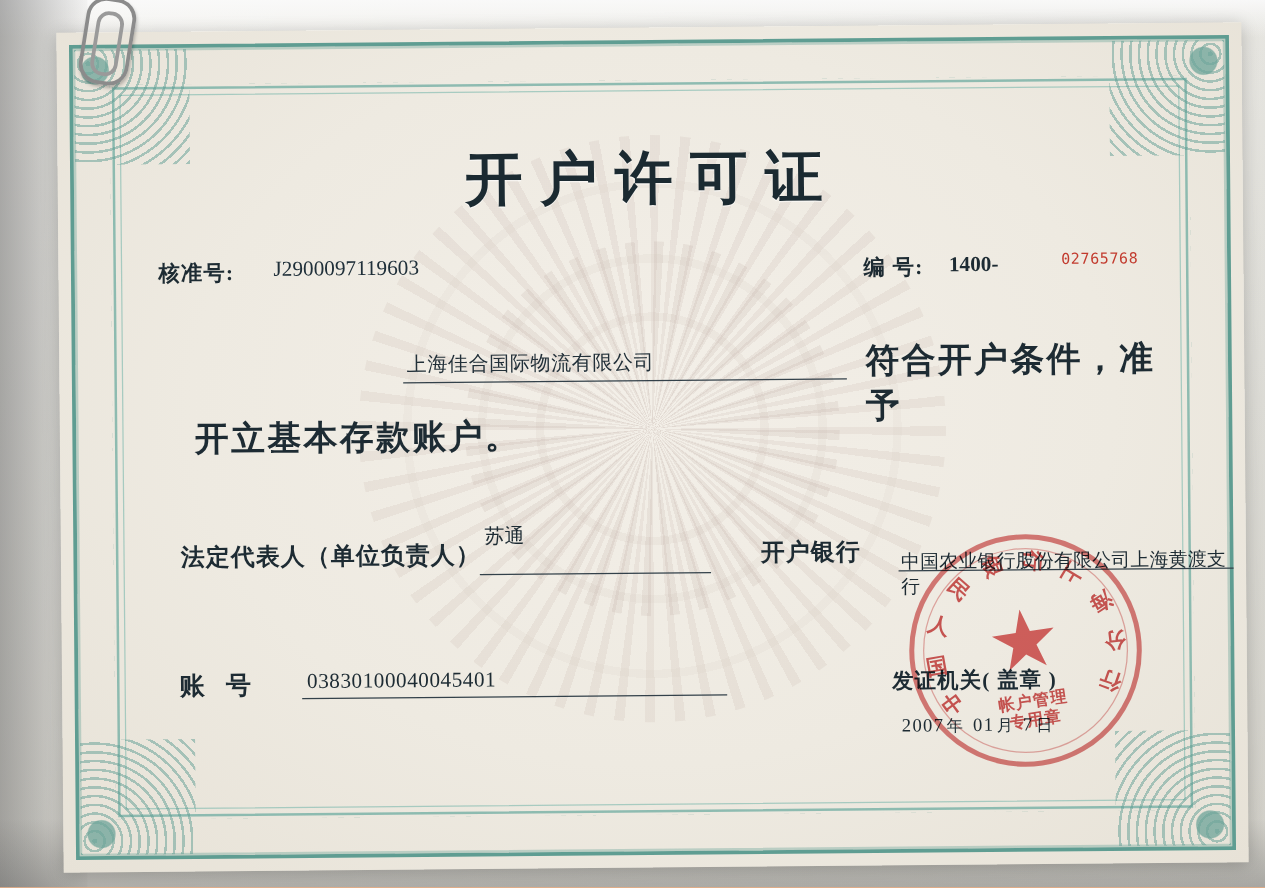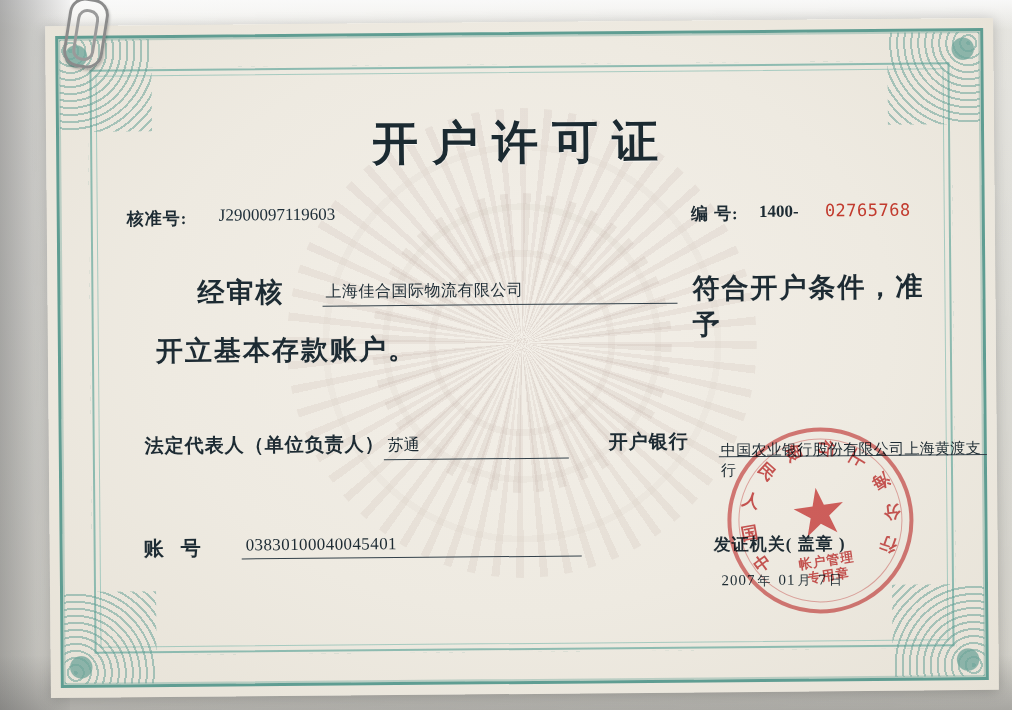--- a/index.html
+++ b/index.html
@@ -186,21 +186,21 @@
   .serial-prefix {
     position: absolute;
     right: 140px; top: 0;
     font-weight: bold;
   }
   .serial-value {
     position: absolute;
     right: 28px; top: -1px;
     color: #c23b2e;
     font-family: "DejaVu Sans Mono", monospace;
-    font-size: 17px;
+    font-size: 12px;
     letter-spacing: 0.5px;
   }
 
   .body-line1 {
     position: relative;
     margin-top: 40px;
     height: 40px;
     font-size: 27px;
     font-weight: bold;
     letter-spacing: 2px;
@@ -245,21 +245,21 @@
   .legal-label { position: absolute; left: 36px; top: 8px; letter-spacing: 1px; }
   .legal-slot {
     position: absolute;
     left: 275px; top: 10px;
     width: 185px;
     height: 26px;
     border-bottom: 1.5px solid #33414a;
   }
   .legal-name {
     position: absolute;
-    left: 4px; bottom: 3px;
+    left: 4px; bottom: 19px;
     font-size: 16px;
     font-weight: normal;
   }
   .bank-label { position: absolute; left: 500px; top: 8px; letter-spacing: 1px; text-align: center; }
   .bank-slot {
     position: absolute;
     left: 610px; top: 10px;
     width: 268px;
     height: 26px;
     border-bottom: 1.5px solid #33414a;
@@ -421,21 +421,20 @@
 
       <div class="row-nums">
         <span class="approve-label">核准号:</span>
         <span class="approve-value">J2900097119603</span>
         <span class="serial-label">编 号:</span>
         <span class="serial-prefix">1400-</span>
         <span class="serial-value">02765768</span>
       </div>
 
       <div class="body-line1">
-        <span class="t-shenhe">经审核</span>
         <span class="company-slot">
           <span class="company-name">上海佳合国际物流有限公司</span>
         </span>
         <span class="t-fuhe">符合开户条件，准予</span>
       </div>
 
       <div class="body-line2">
         <span class="t-kaili">开立基本存款账户。</span>
       </div>
 

